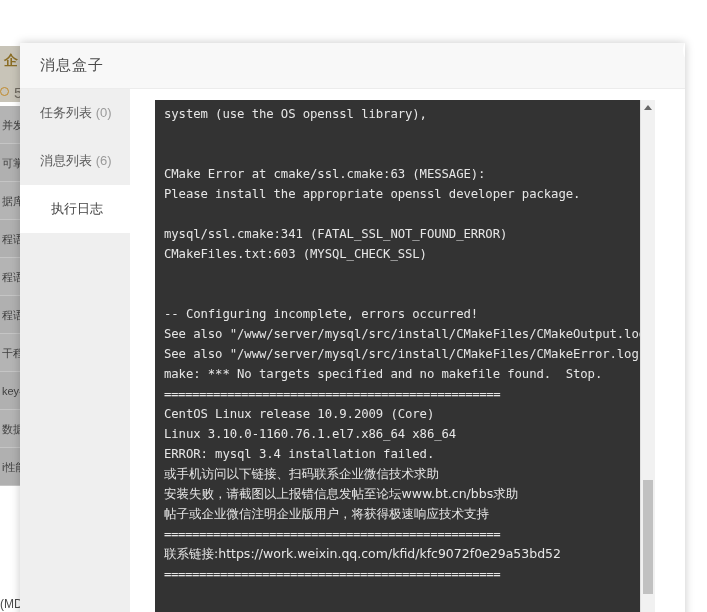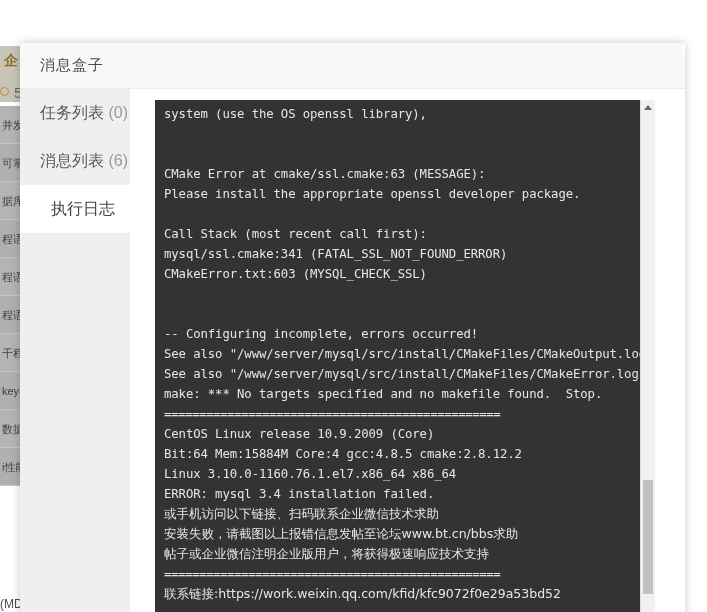--- a/index.html
+++ b/index.html
@@ -139,21 +139,21 @@
     left: 0;
     top: 46px;
     width: 110px;
     height: 551px;
     background: #efefef;
   }
   .tab-item {
     height: 48px;
     line-height: 48px;
     padding-left: 20px;
-    font-size: 16px;
+    font-size: 13px;
     color: #5b5b5b;
     white-space: nowrap;
     cursor: pointer;
     box-sizing: border-box;
   }
   .tab-item .count { color: #9a9a9a; }
   .tab-item.active {
     background: #ffffff;
     color: #444444;
     padding-left: 31px;
@@ -290,32 +290,30 @@
 
     <div id="log-panel">
       <div id="terminal">
         <div id="terminal-inner">
             <div class="log-line">system (use the OS openssl library),</div>
             <div class="log-line blank">&nbsp;</div>
             <div class="log-line blank">&nbsp;</div>
             <div class="log-line">CMake Error at cmake/ssl.cmake:63 (MESSAGE):</div>
             <div class="log-line">Please install the appropriate openssl developer package.</div>
             <div class="log-line blank">&nbsp;</div>
-            <div class="log-line">Call Stack (most recent call first):</div>
             <div class="log-line">mysql/ssl.cmake:341 (FATAL_SSL_NOT_FOUND_ERROR)</div>
-            <div class="log-line">CMakeError.txt:603 (MYSQL_CHECK_SSL)</div>
+            <div class="log-line">CMakeFiles.txt:603 (MYSQL_CHECK_SSL)</div>
             <div class="log-line blank">&nbsp;</div>
             <div class="log-line blank">&nbsp;</div>
             <div class="log-line">-- Configuring incomplete, errors occurred!</div>
             <div class="log-line">See also "/www/server/mysql/src/install/CMakeFiles/CMakeOutput.log".</div>
             <div class="log-line">See also "/www/server/mysql/src/install/CMakeFiles/CMakeError.log".</div>
             <div class="log-line">make: *** No targets specified and no makefile found.  Stop.</div>
             <div class="log-line sep">================================================</div>
             <div class="log-line">CentOS Linux release 10.9.2009 (Core)</div>
-            <div class="log-line">Bit:64 Mem:15884M Core:4 gcc:4.8.5 cmake:2.8.12.2</div>
             <div class="log-line">Linux 3.10.0-1160.76.1.el7.x86_64 x86_64</div>
             <div class="log-line">ERROR: mysql 3.4 installation failed.</div>
             <div class="log-line cn">或手机访问以下链接、扫码联系企业微信技术求助</div>
             <div class="log-line cn">安装失败，请截图以上报错信息发帖至论坛www.bt.cn/bbs求助</div>
             <div class="log-line cn">帖子或企业微信注明企业版用户，将获得极速响应技术支持</div>
             <div class="log-line sep">================================================</div>
             <div class="log-line cn">联系链接:https://work.weixin.qq.com/kfid/kfc9072f0e29a53bd52</div>
             <div class="log-line sep">================================================</div>
           </div>
 

